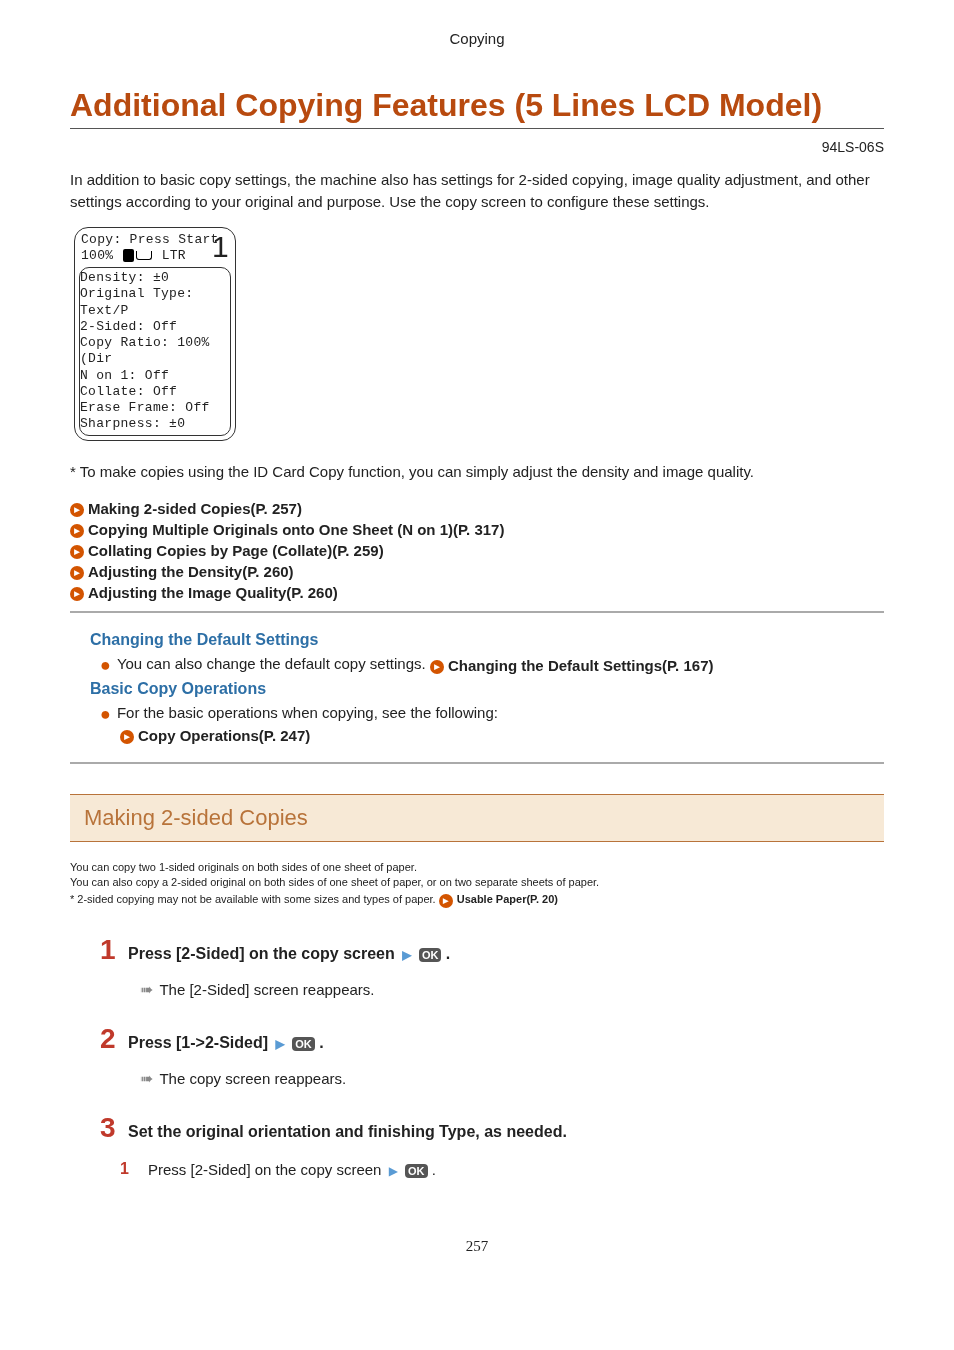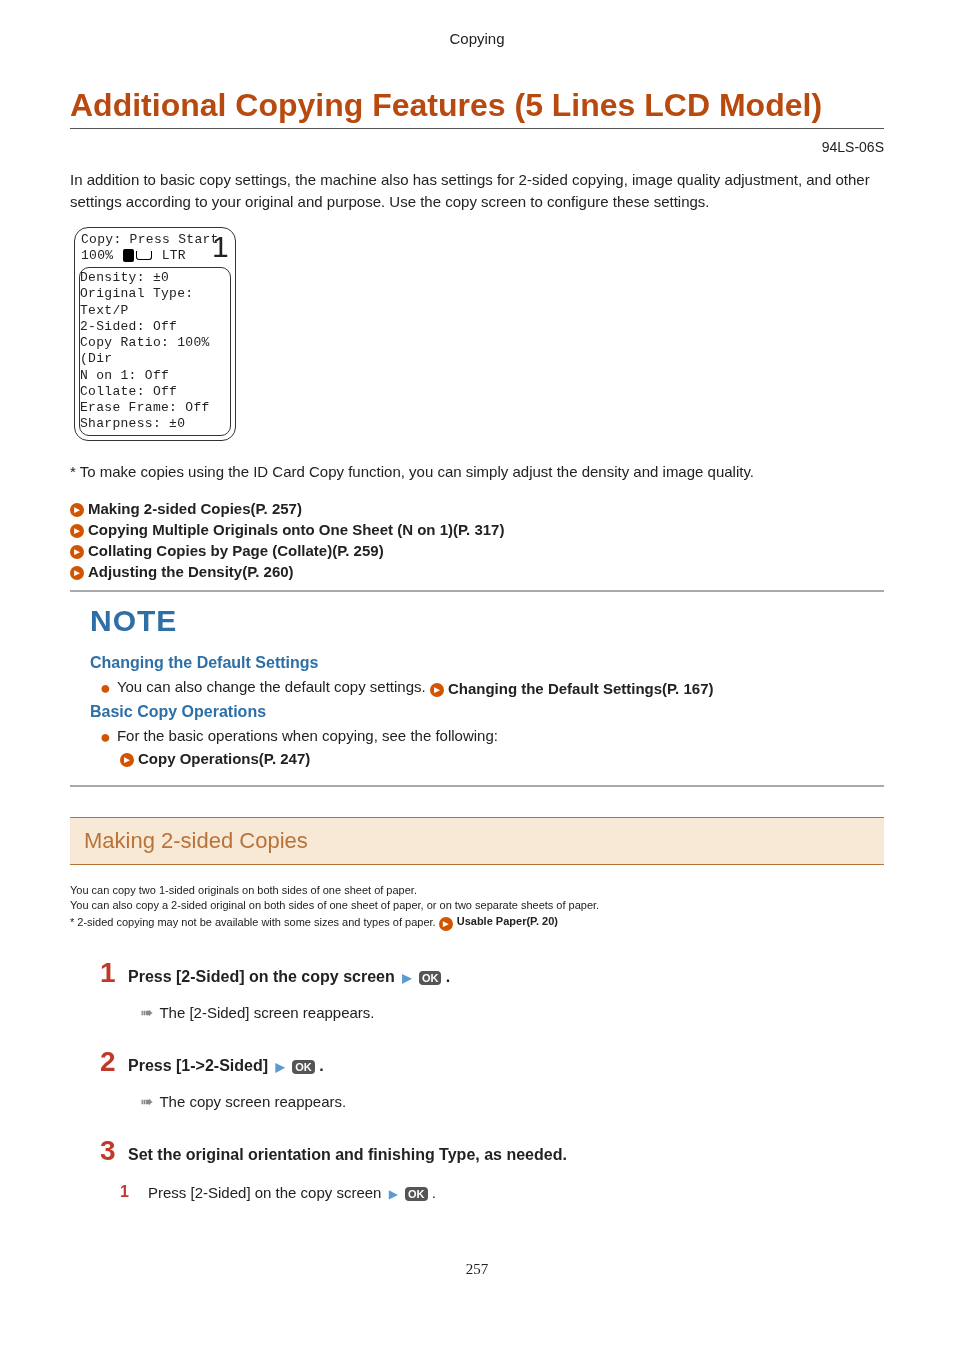--- a/index.html
+++ b/index.html
@@ -112,21 +112,21 @@
   }
   .dot-bullet {
     color: #d35400;
     font-size: 18px;
     line-height: 14px;
     margin-right: 6px;
     margin-top: 3px;
   }
   .note-inline-link {
     display: inline-flex;
-    align-items: flex-start;
+    align-items: flex-end;
     font-weight: bold;
   }
   .note-indent { margin-left: 30px; }
   .section-heading {
     background: #f7e9d6;
     border-top: 1px solid #b8733a;
     border-bottom: 1px solid #b8733a;
     color: #b8733a;
     font-size: 22px;
     padding: 10px 14px;
@@ -254,24 +254,27 @@
       <span>Copying Multiple Originals onto One Sheet (N on 1)(P. 317)</span>
     </div>
   <div class="link-item">
       <span class="bullet-circle"></span>
       <span>Collating Copies by Page (Collate)(P. 259)</span>
     </div>
   <div class="link-item">
       <span class="bullet-circle"></span>
       <span>Adjusting the Density(P. 260)</span>
     </div>
+  <div class="link-item">
+      <span class="bullet-circle"></span>
+      <span>Adjusting the Image Quality(P. 260)</span>
+    </div>
 </div>
 
 <div class="note-block">
-  <div class="note-title">NOTE</div>
 
   <div class="note-sub">Changing the Default Settings</div>
   <div class="note-line">
     <span class="dot-bullet">●</span>
     <span>
       <span>You can also change the default copy settings. </span>
       <span class="note-inline-link">
         <span class="bullet-circle"></span>
           <span>Changing the Default Settings(P. 167)</span>
       </span>

